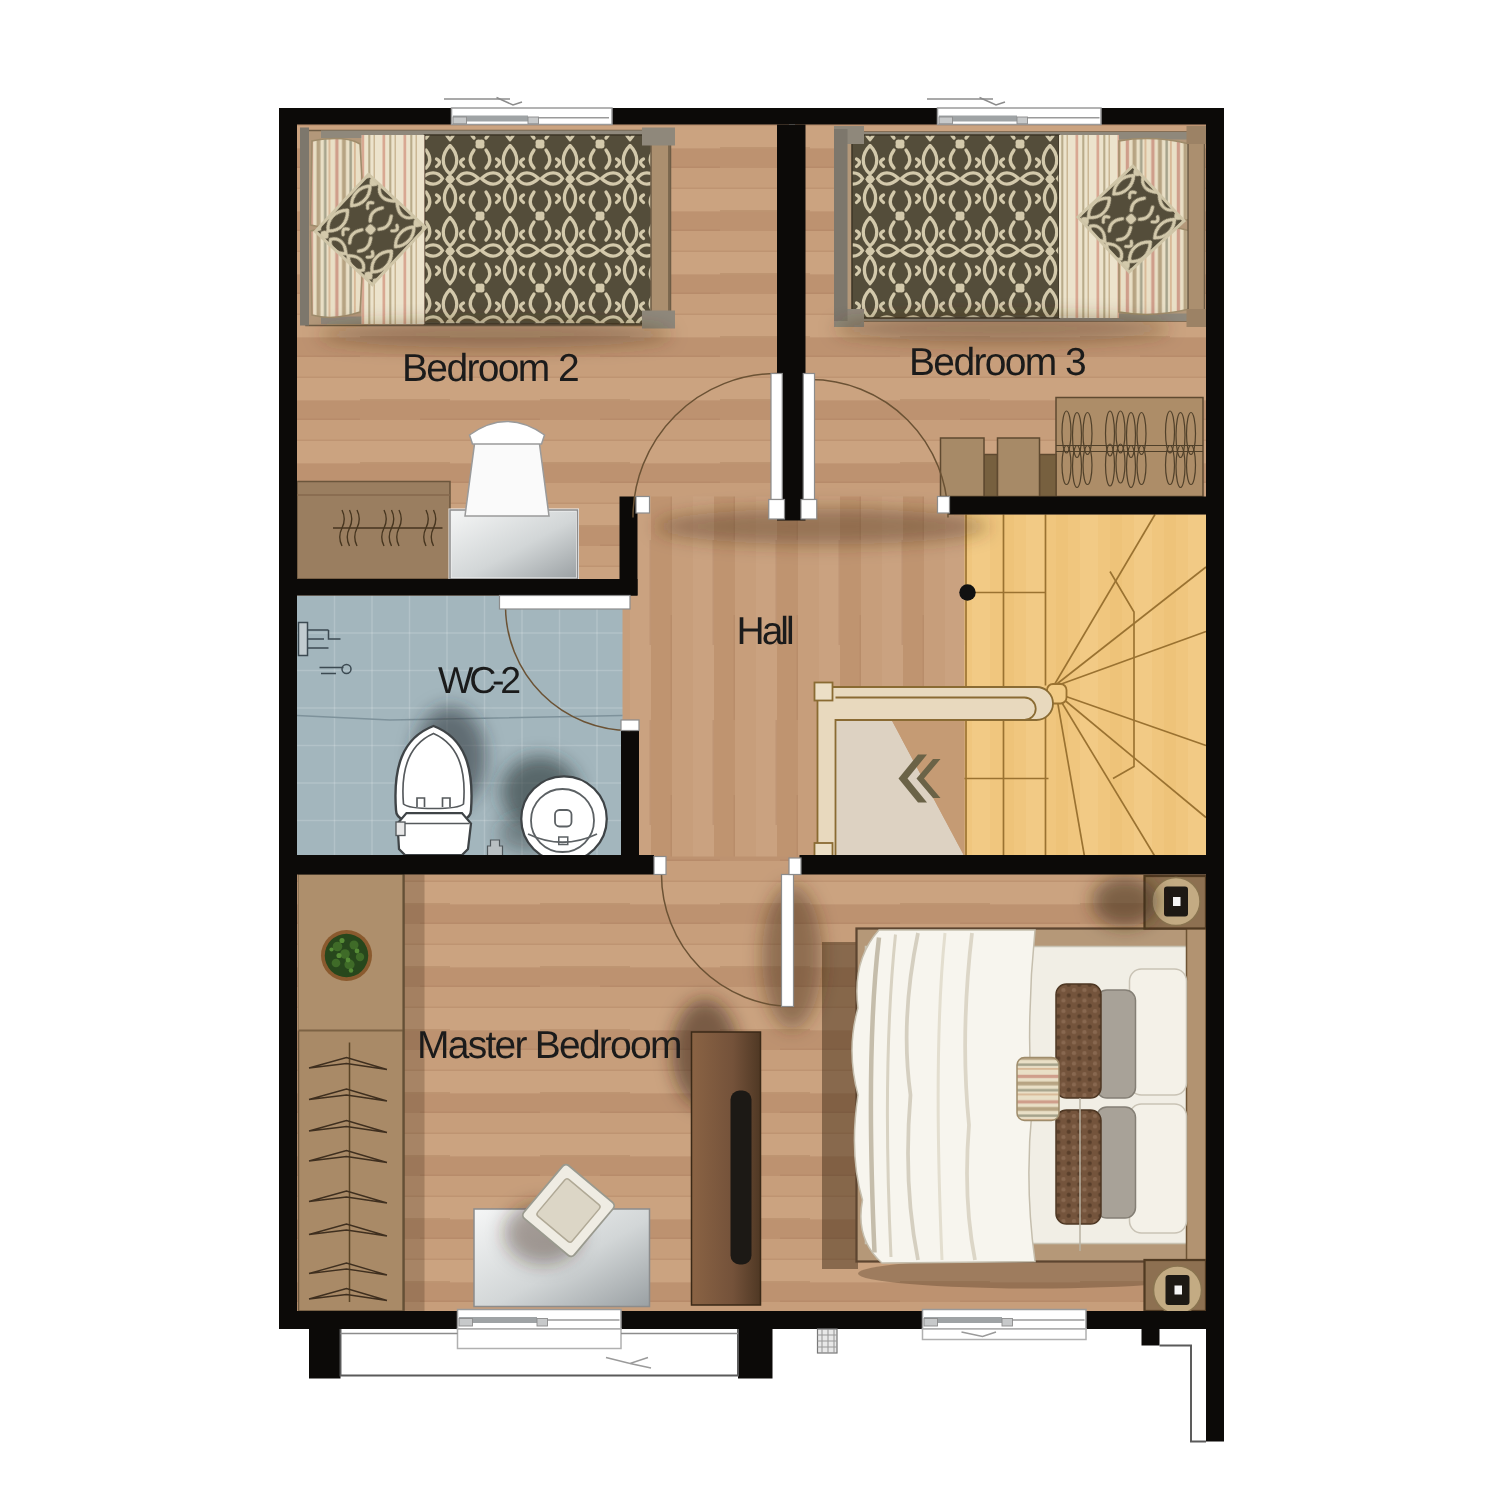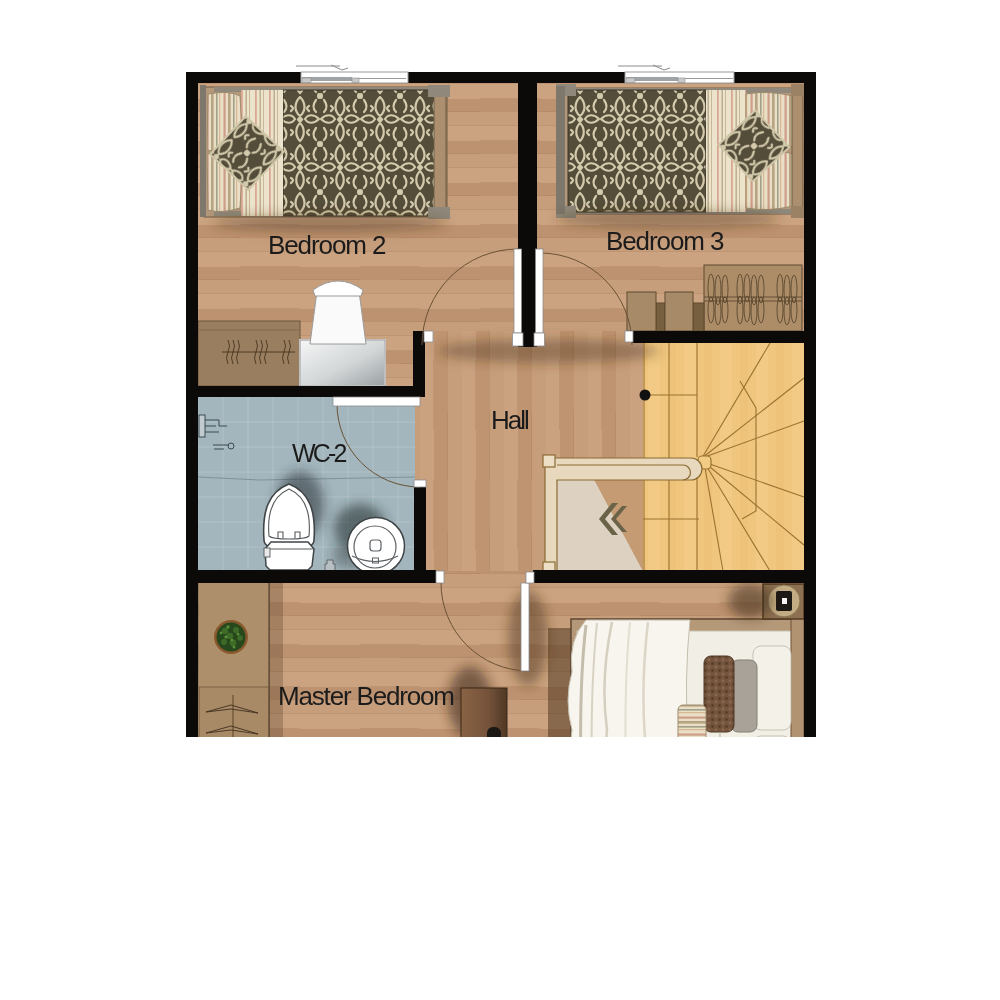--- a/index.html
+++ b/index.html
@@ -1,16 +1,16 @@
 <!DOCTYPE html>
 <html><head>
 <meta charset="utf-8">
 <style>
 html,body{margin:0;padding:0;background:#ffffff;}
-#plan{position:relative;width:1000px;height:737px;font-family:"Liberation Sans", sans-serif;}
+#plan{position:relative;width:1000px;height:1000px;font-family:"Liberation Sans", sans-serif;}
 </style>
 </head>
 <body>
 <div id="plan">
 <svg width="1000" height="1000" viewBox="0 0 1000 1000">
 <defs>
   <pattern id="woodH" width="120" height="42" patternUnits="userSpaceOnUse">
     <rect width="120" height="42" fill="#c59c78"></rect>
     <rect y="0" width="120" height="15" fill="#cba380"></rect>
     <rect y="15" width="120" height="13" fill="#bd9270"></rect>

